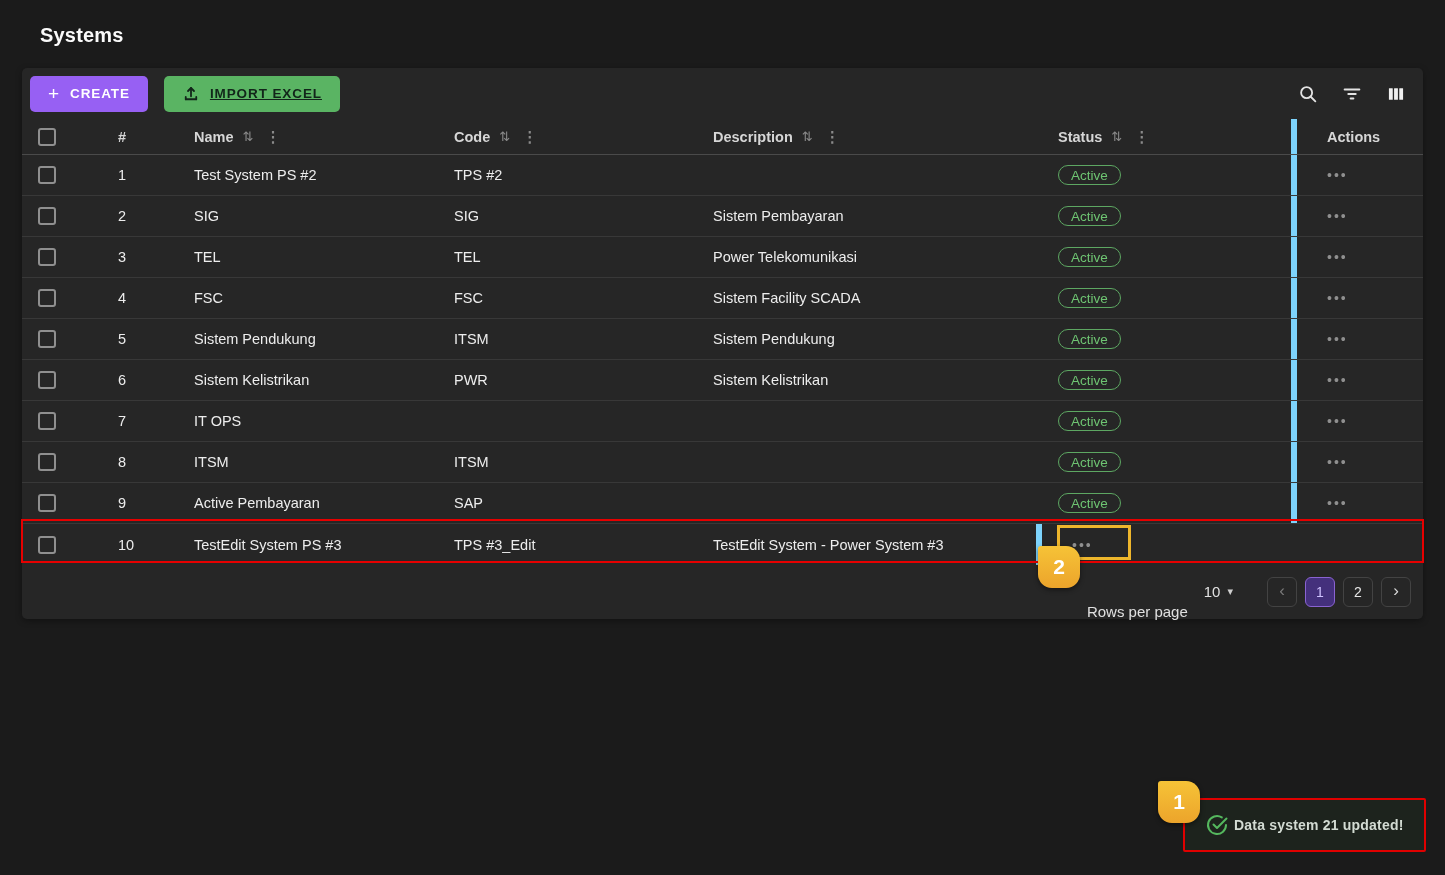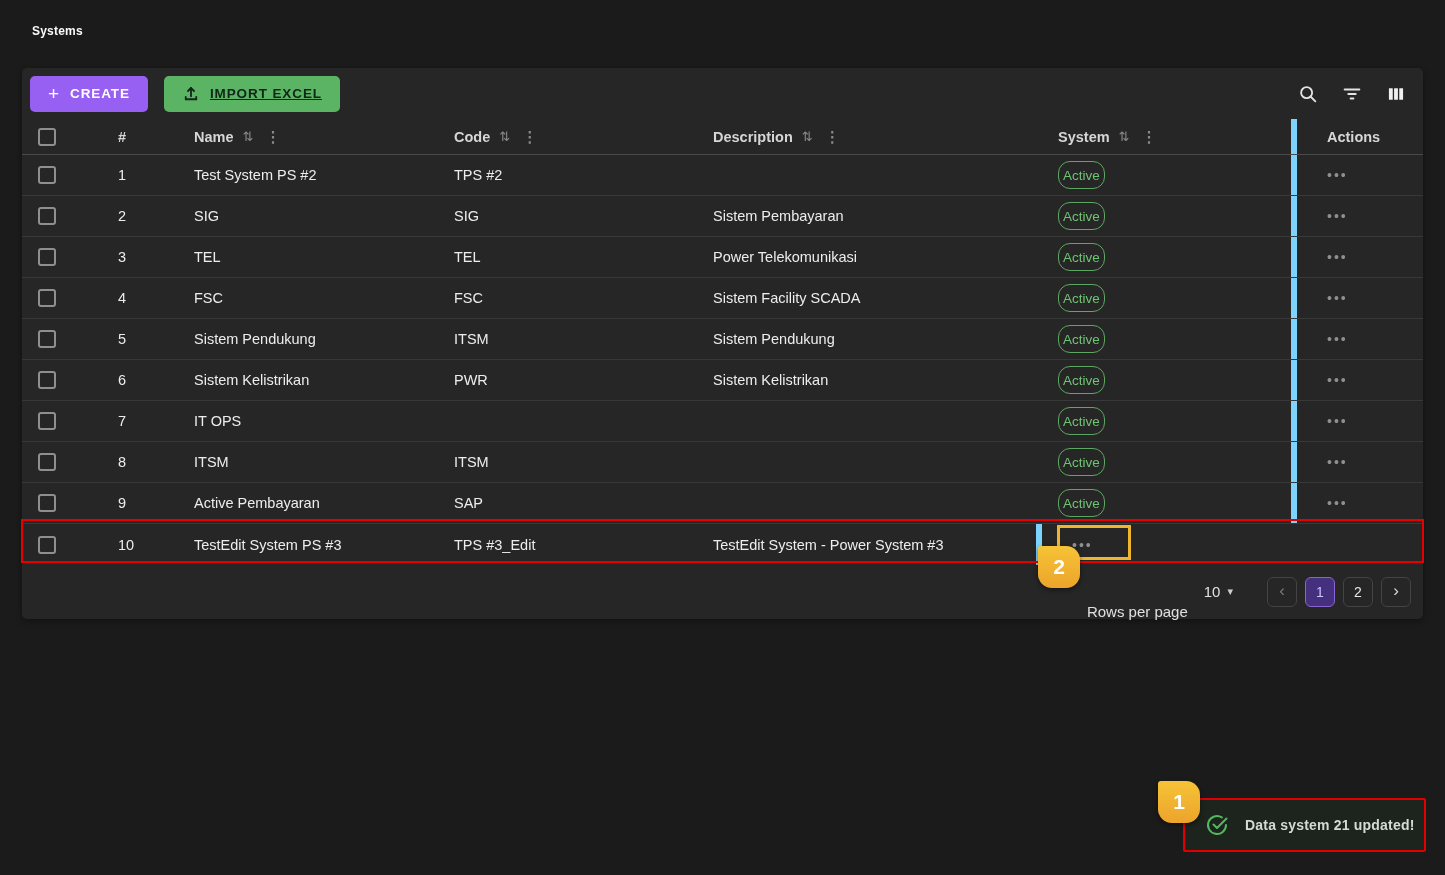--- a/index.html
+++ b/index.html
@@ -4,22 +4,22 @@
 <style>
   * { margin:0; padding:0; box-sizing:border-box; }
   html,body { width:1445px; height:875px; }
   body {
     position:relative; overflow:hidden;
     background:#1b1b1b;
     font-family:"Liberation Sans", sans-serif;
     color:#ececec;
   }
   .page-title {
-    position:absolute; left:32px; top:24px;
-    font-size:12px; font-weight:600; color:#fafafa; letter-spacing:.2px;
+    position:absolute; left:40px; top:24px;
+    font-size:20px; font-weight:600; color:#fafafa; letter-spacing:.2px;
   }
   
   .card {
     position:absolute; left:22px; top:68px; width:1401px; height:551px;
     background:#262626; border-radius:5px;
     box-shadow:0 2px 6px rgba(0,0,0,.35);
   }
   .toolbar { height:51px; display:flex; align-items:center; padding:0 14px 0 8px; }
   .btn {
     display:inline-flex; align-items:center; gap:10px;
@@ -46,21 +46,21 @@
   .cell-check { padding-left:16px; }
   .cell-actions { padding-left:30px; border-left:6px solid #7dd3fc; }
   .checkbox {
     width:18px; height:18px; border:2px solid #8f8f8f; border-radius:3px;
     background:transparent; cursor:pointer;
   }
   .sort-glyph { font-family:"DejaVu Sans",sans-serif; color:#8a8a8a; font-size:13px; margin-left:9px; font-weight:400; cursor:pointer; }
   .kebab-glyph { color:#8a8a8a; font-size:15px; margin-left:12px; font-weight:700; cursor:pointer; }
   .chip {
     display:inline-flex; align-items:center; justify-content:center;
-    height:28px; padding:0 4px; border:1px solid #5da762; border-radius:12px;
+    height:20px; padding:0 12px; border:1px solid #5da762; border-radius:12px;
     color:#6ec472; font-size:13.5px; cursor:default;
   }
   .dots { color:#8f8f8f; font-size:14px; letter-spacing:2px; cursor:pointer; }
   
   .tfoot { height:53px; display:flex; align-items:center; justify-content:flex-end; padding-right:12px; }
   .rpp-label { color:#e0e0e0; font-size:15px;margin-top:40px; }
   .rpp-value { color:#e0e0e0; font-size:15px; margin-left:16px; cursor:pointer; }
   .rpp-caret { color:#cfcfcf; font-size:11px; margin-left:7px; margin-right:26px; cursor:pointer; }
   .pg-btn {
     width:30px; height:30px; margin-left:8px; border-radius:6px;
@@ -87,21 +87,21 @@
     display:flex; align-items:center; justify-content:center;
     color:#fff; font-size:21px; font-weight:700;
     box-shadow:0 2px 5px rgba(0,0,0,.45);
   }
   .badge-2 { left:1038px; top:546px; }
   .badge-1 { left:1158px; top:781px; }
   
   .toast {
     position:absolute; left:1183px; top:798px; width:243px; height:54px; z-index:8;
     background:#1d231d; border:2px solid #e00000; border-radius:2px;
-    display:flex; align-items:center; padding-left:20px; gap:16px;
+    display:flex; align-items:center; padding-left:20px; gap:5px;
   }
   .toast-text { color:#d3dbd3; font-size:14px; font-weight:600; letter-spacing:.2px; }
   svg { display:block; }
 </style>
 </head>
 <body>
 
 <div class="page-title">Systems</div>
 
 <div class="card">
@@ -161,21 +161,21 @@
       <span>Code</span>
       <span class="sort-glyph">⇅</span>
       <span class="kebab-glyph">⋮</span>
     </div>
     <div class="cell">
       <span>Description</span>
       <span class="sort-glyph">⇅</span>
       <span class="kebab-glyph">⋮</span>
     </div>
     <div class="cell">
-      <span>System</span>
+      <span>Status</span>
       <span class="sort-glyph">⇅</span>
       <span class="kebab-glyph">⋮</span>
     </div>
     <div class="cell cell-actions">
         <span>Actions</span>
       </div>
   </div>
 
   <div id="rows-container">
       <div class="grid-row trow">

